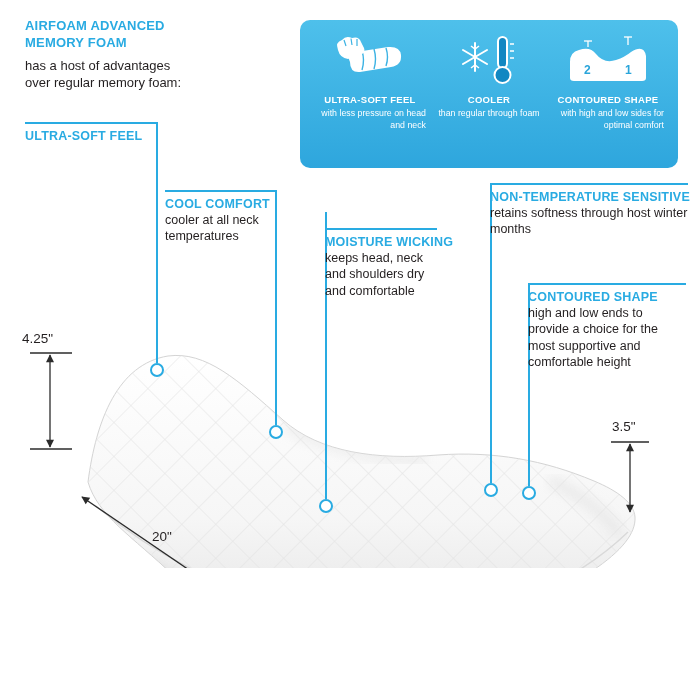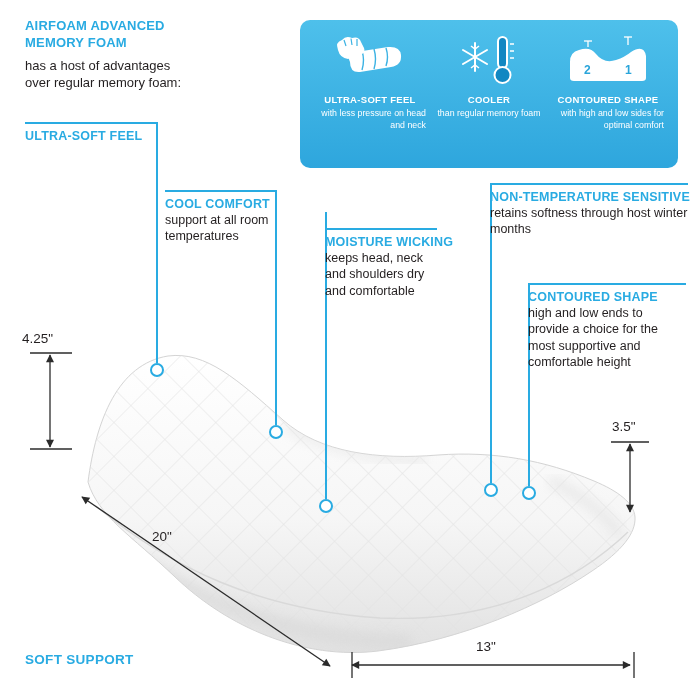--- a/index.html
+++ b/index.html
@@ -1,17 +1,17 @@
 <!DOCTYPE html>
 <html><head>
 <meta charset="utf-8">
 <style>
   * { margin:0; padding:0; box-sizing:border-box; }
   html,body { width:700px; height:700px; background:#fff; font-family:"Liberation Sans", sans-serif; }
-  #stage { position:relative; width:700px; height:700px; background:#fff; overflow:hidden; }
+  #stage { position:relative; width:700px; height:568px; background:#fff; overflow:hidden; }
 
   
   .intro { position:absolute; left:25px; top:18px; width:162px; }
   .intro-title { color:#29abe2; font-weight:bold; font-size:13px; line-height:1.3; letter-spacing:.2px; }
   .intro-body { color:#231f20; font-size:13px; line-height:1.3; margin-top:6px; }
 
   
   .info-box { position:absolute; left:300px; top:20px; width:378px; height:148px;
     background:linear-gradient(180deg,#4ec0eb 0%, #2ea6dd 100%); border-radius:10px;
     display:flex; justify-content:space-between; padding:13px 14px 10px; }
@@ -74,21 +74,21 @@
           <rect x="40" y="3" width="9" height="31" rx="4.5" fill="#1287c2" stroke="#ffffff" stroke-width="2"></rect>
           <circle cx="44.5" cy="41" r="8" fill="#1287c2" stroke="#ffffff" stroke-width="2"></circle>
           <g stroke="#ffffff" stroke-width="1.5">
             <line x1="52" y1="10" x2="56" y2="10"></line>
             <line x1="52" y1="17" x2="56" y2="17"></line>
             <line x1="52" y1="24" x2="56" y2="24"></line>
           </g>
         </svg>
       </div>
       <div class="feature-title">COOLER</div>
-      <div class="feature-desc">than regular memory foam</div>
+      <div class="feature-desc">than regular through foam</div>
     </div>
 
     <div class="feature">
       <div class="feature-icon">
         <svg width="88" height="52" viewBox="0 0 88 52">
           <g stroke="#ffffff" stroke-width="1.3">
             <line x1="24" y1="7" x2="24" y2="13"></line>
             <line x1="64" y1="3" x2="64" y2="11"></line>
             <line x1="20" y1="7" x2="28" y2="7"></line>
             <line x1="60" y1="3" x2="68" y2="3"></line>
@@ -131,21 +131,21 @@
   </svg>
 
   <div class="callout" style="left:25px; top:122px; width:133px;">
     <div class="callout-title">ULTRA-SOFT FEEL</div>
   </div>
   <div class="vline" style="left:156px; top:122px; height:241px;"></div>
   <div class="marker" style="left:150px; top:363px;"></div>
 
   <div class="callout" style="left:165px; top:190px; width:112px;">
     <div class="callout-title">COOL COMFORT</div>
-    <div class="callout-desc">support at all room temperatures</div>
+    <div class="callout-desc">cooler at all neck temperatures</div>
   </div>
   <div class="vline" style="left:275px; top:190px; height:235px;"></div>
   <div class="marker" style="left:269px; top:425px;"></div>
 
   <div class="callout" style="left:325px; top:228px; width:112px;">
     <div class="callout-title">MOISTURE WICKING</div>
     <div class="callout-desc">keeps head, neck and shoulders dry and comfortable</div>
   </div>
   <div class="vline" style="left:325px; top:212px; height:287px;"></div>
   <div class="marker" style="left:319px; top:499px;"></div>

